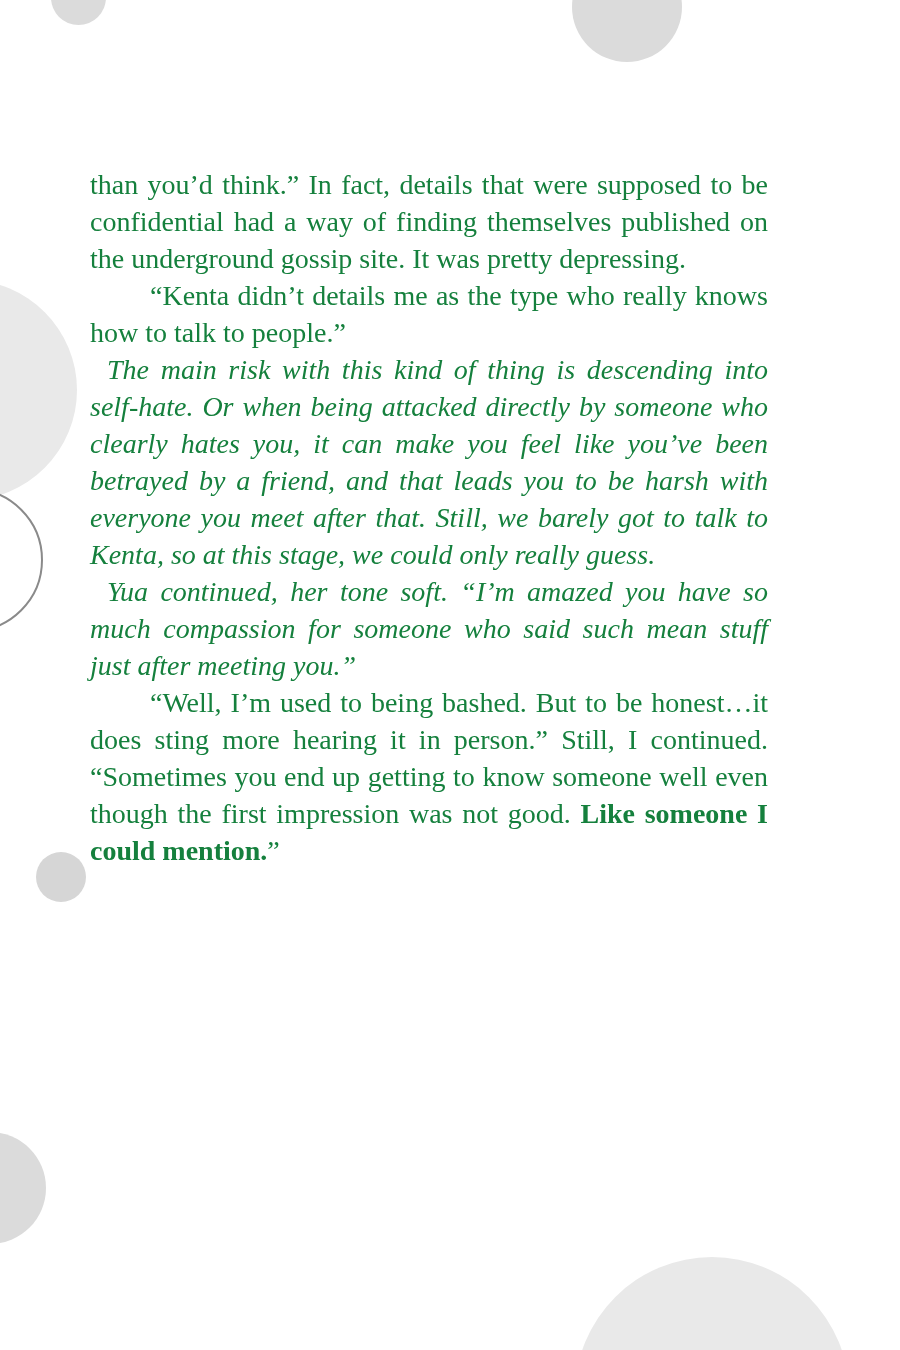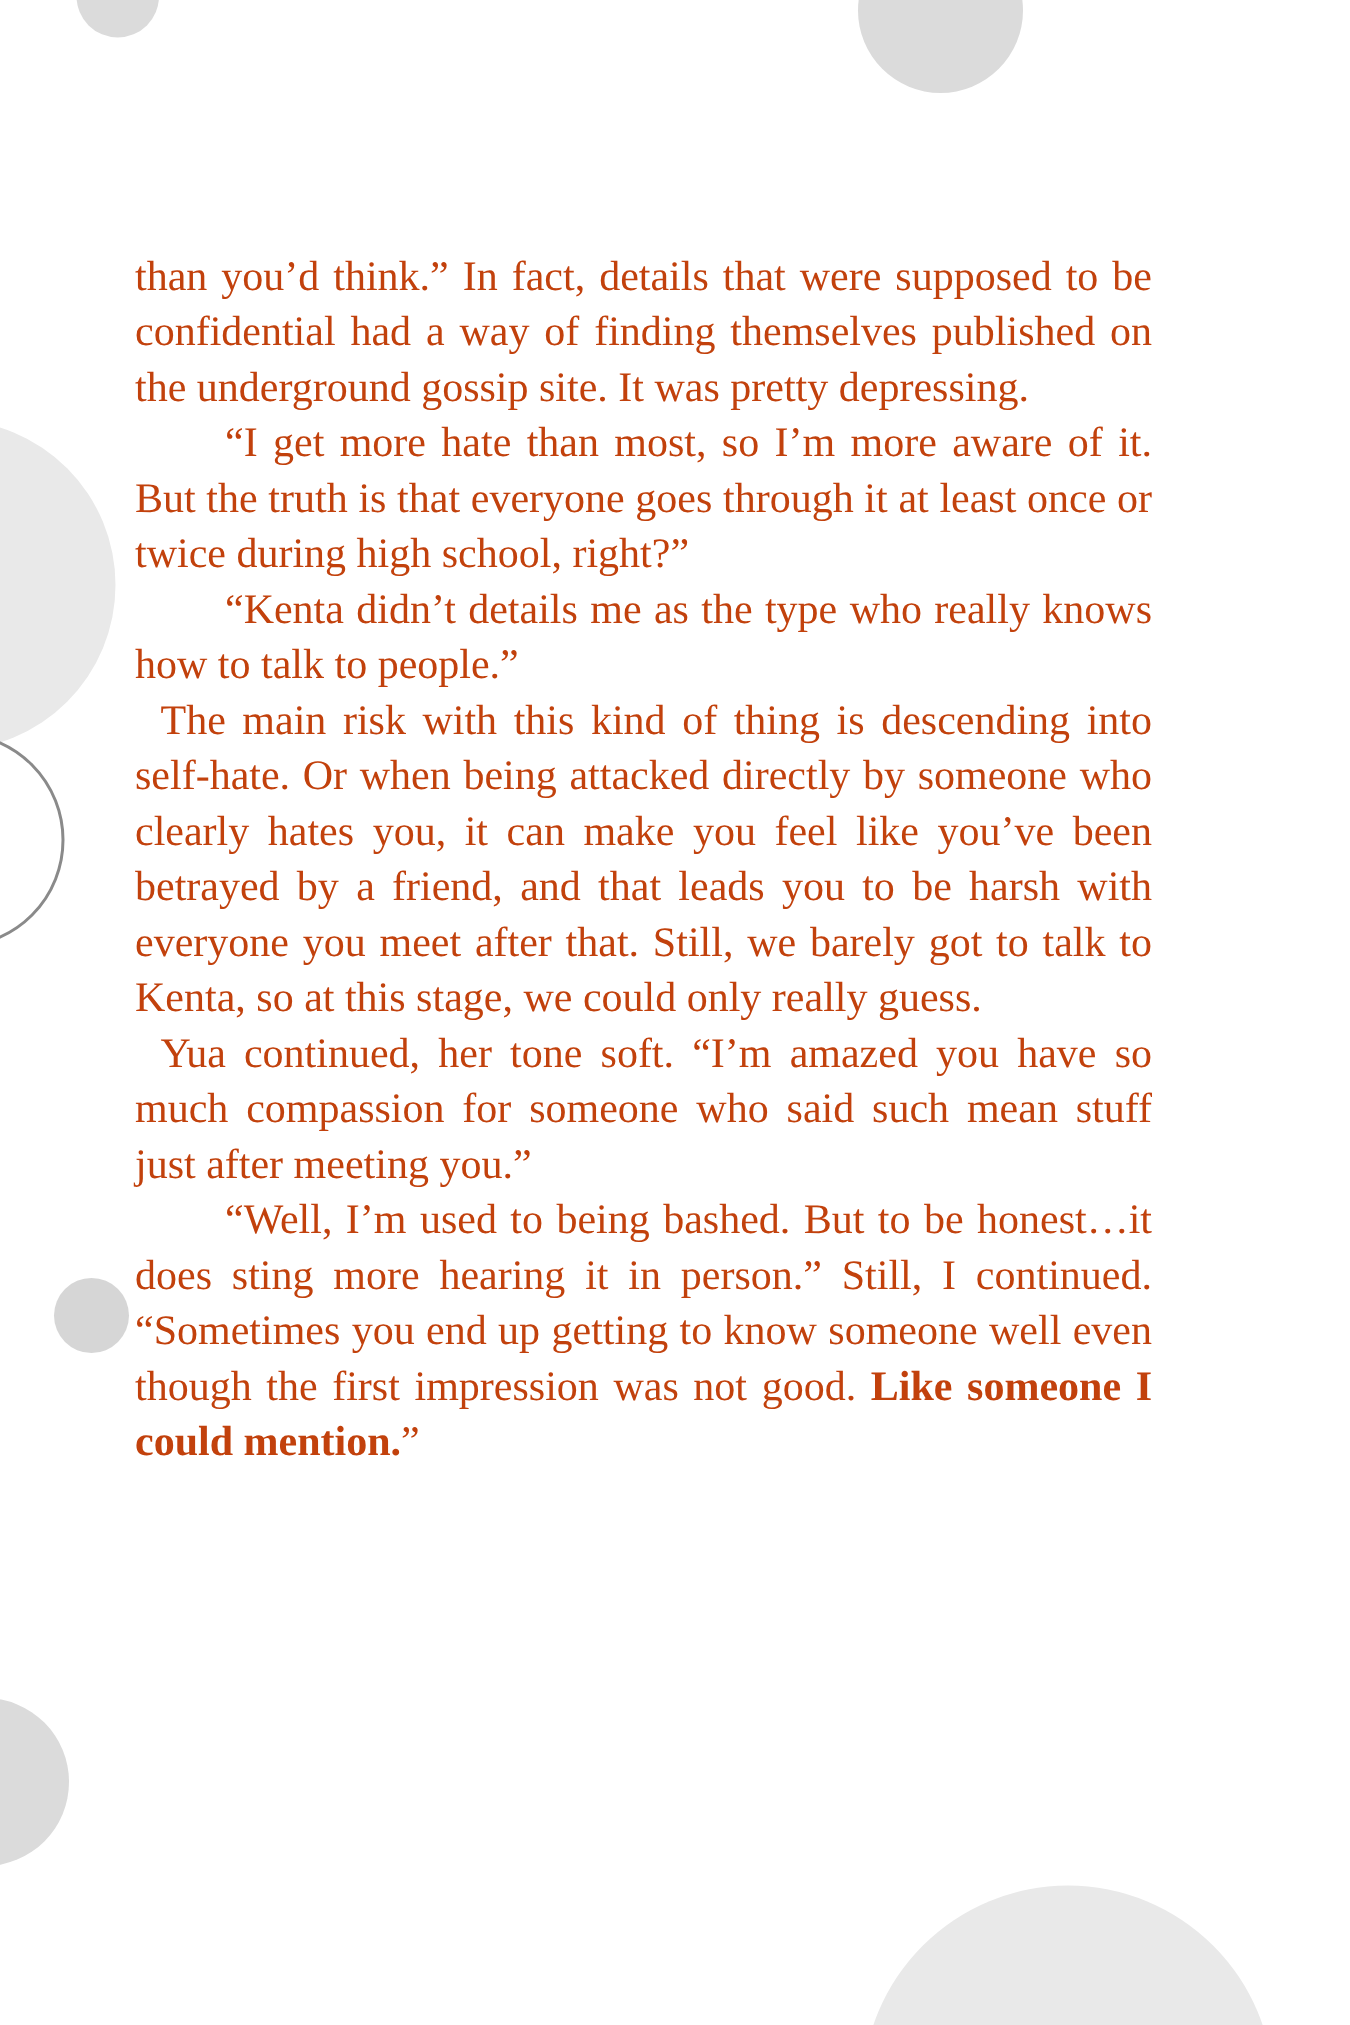--- a/index.html
+++ b/index.html
@@ -44,39 +44,38 @@
     font-size: 28px;
     line-height: 37px;
     text-align: justify;
     text-justify: inter-word;
   }
   .page-text p {
     margin: 0;
     padding: 0;
   }
   .indent-none  { text-indent: 0; }
-  .indent-small { text-indent: 17px; }
+  .indent-small { text-indent: 17px; font-style: italic; }
   .indent-large { text-indent: 60px; }
   .bold { font-weight: 700; }
 </style>
 </head>
 <body>
 
 <div class="page">
 
   <div class="decor decor-top-left" style="background: rgb(219, 219, 219);"></div>
   <div class="decor decor-top-center" style="background: rgb(219, 219, 219);"></div>
   <div class="decor decor-left-large" style="background: rgb(233, 233, 233);"></div>
   <div class="decor decor-ring" style="border-color: rgb(138, 138, 138);"></div>
   <div class="decor decor-left-small" style="background: rgb(214, 214, 214);"></div>
   <div class="decor decor-bottom-left" style="background: rgb(219, 219, 219);"></div>
   <div class="decor decor-bottom-right" style="background: rgb(233, 233, 233);"></div>
 
-  <div class="page-text" style="color: #c2410c;">
+  <div class="page-text" style="color: #15803d;">
       <p class="para indent-none"><span>than you’d think.” In fact, details that were supposed to be confidential had a way of finding themselves published on the underground gossip site. It was pretty depressing.</span></p>
-      <p class="para indent-large"><span>“I get more hate than most, so I’m more aware of it. But the truth is that everyone goes through it at least once or twice during high school, right?”</span></p>
       <p class="para indent-large"><span>“Kenta didn’t details me as the type who really knows how to talk to people.”</span></p>
       <p class="para indent-small"><span>The main risk with this kind of thing is descending into self-hate. Or when being attacked directly by someone who clearly hates you, it can make you feel like you’ve been betrayed by a friend, and that leads you to be harsh with everyone you meet after that. Still, we barely got to talk to Kenta, so at this stage, we could only really guess.</span></p>
       <p class="para indent-small"><span>Yua continued, her tone soft. “I’m amazed you have so much compassion for someone who said such mean stuff just after meeting you.”</span></p>
       <p class="para indent-large"><span>“Well, I’m used to being bashed. But to be honest…it does sting more hearing it in person.” Still, I continued. “Sometimes you end up getting to know someone well even though the first impression was not good. </span><span class="bold">Like someone I could mention.</span><span>”</span></p>
     </div>
 
 </div>
 
 </body></html>

